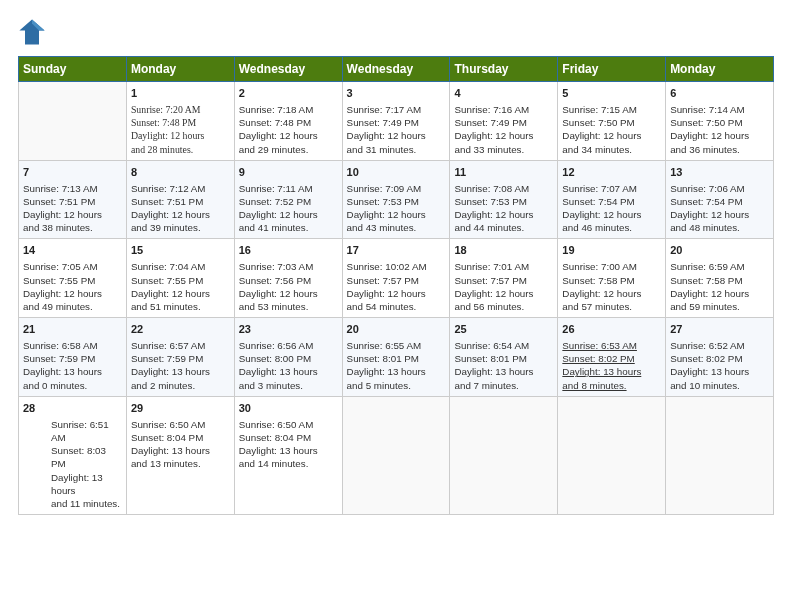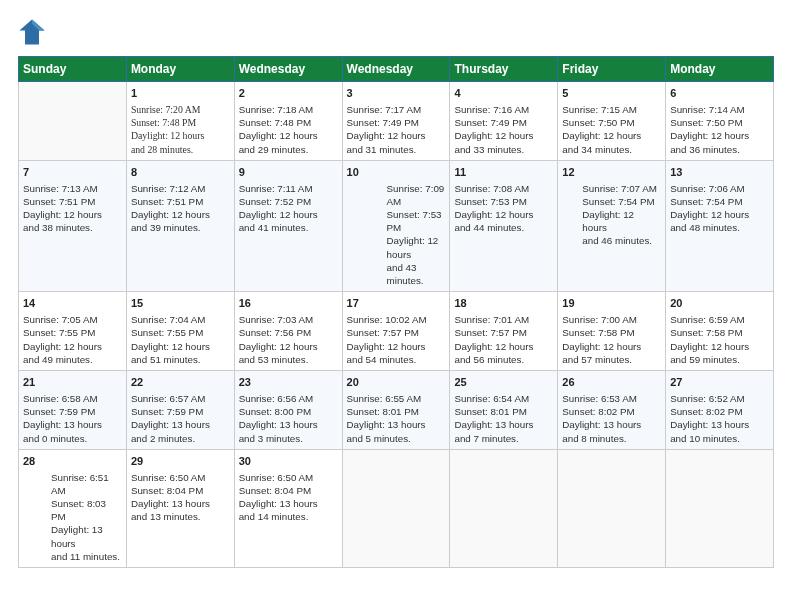--- a/index.html
+++ b/index.html
@@ -48,21 +48,21 @@
     .subtitle {
       font-size: 15px;
       color: #444;
     }
     table {
       width: 100%;
       border-collapse: collapse;
       font-size: 10.5px;
     }
     thead tr th {
-      background-color: #15803d;
+      background-color: #4d7c0f;
       color: #fff;
       padding: 5px 4px;
       text-align: left;
       font-size: 12px;
       font-weight: bold;
       border: 1px solid #2e6da4;
     }
     tbody tr td {
       border: 1px solid #ccc;
       vertical-align: top;
@@ -188,35 +188,35 @@
           </td>
           <td>
             <span class="day-num">9</span>
             <div class="day-info" style="white-space: pre-line;">Sunrise: 7:11 AM
 Sunset: 7:52 PM
 Daylight: 12 hours
 and 41 minutes.</div>
           </td>
           <td>
             <span class="day-num">10</span>
-            <div class="day-info" style="white-space: pre-line; margin-left: 40px;">Sunrise: 7:09 AM
+            <div class="day-info" style="white-space: pre-line;">Sunrise: 7:09 AM
 Sunset: 7:53 PM
 Daylight: 12 hours
 and 43 minutes.</div>
           </td>
           <td>
             <span class="day-num">11</span>
             <div class="day-info" style="white-space: pre-line;">Sunrise: 7:08 AM
 Sunset: 7:53 PM
 Daylight: 12 hours
 and 44 minutes.</div>
           </td>
           <td>
             <span class="day-num">12</span>
-            <div class="day-info" style="white-space: pre-line; margin-left: 20px;">Sunrise: 7:07 AM
+            <div class="day-info" style="white-space: pre-line;">Sunrise: 7:07 AM
 Sunset: 7:54 PM
 Daylight: 12 hours
 and 46 minutes.</div>
           </td>
           <td>
             <span class="day-num">13</span>
             <div class="day-info" style="white-space: pre-line;">Sunrise: 7:06 AM
 Sunset: 7:54 PM
 Daylight: 12 hours
 and 48 minutes.</div>
@@ -304,21 +304,21 @@
           </td>
           <td>
             <span class="day-num">25</span>
             <div class="day-info" style="white-space: pre-line;">Sunrise: 6:54 AM
 Sunset: 8:01 PM
 Daylight: 13 hours
 and 7 minutes.</div>
           </td>
           <td>
             <span class="day-num">26</span>
-            <div class="day-info" style="white-space: pre-line;">Sunrise: 6:53 AM
+            <div class="day-info" style="white-space: pre-line; text-decoration: underline;">Sunrise: 6:53 AM
 Sunset: 8:02 PM
 Daylight: 13 hours
 and 8 minutes.</div>
           </td>
           <td>
             <span class="day-num">27</span>
             <div class="day-info" style="white-space: pre-line;">Sunrise: 6:52 AM
 Sunset: 8:02 PM
 Daylight: 13 hours
 and 10 minutes.</div>

